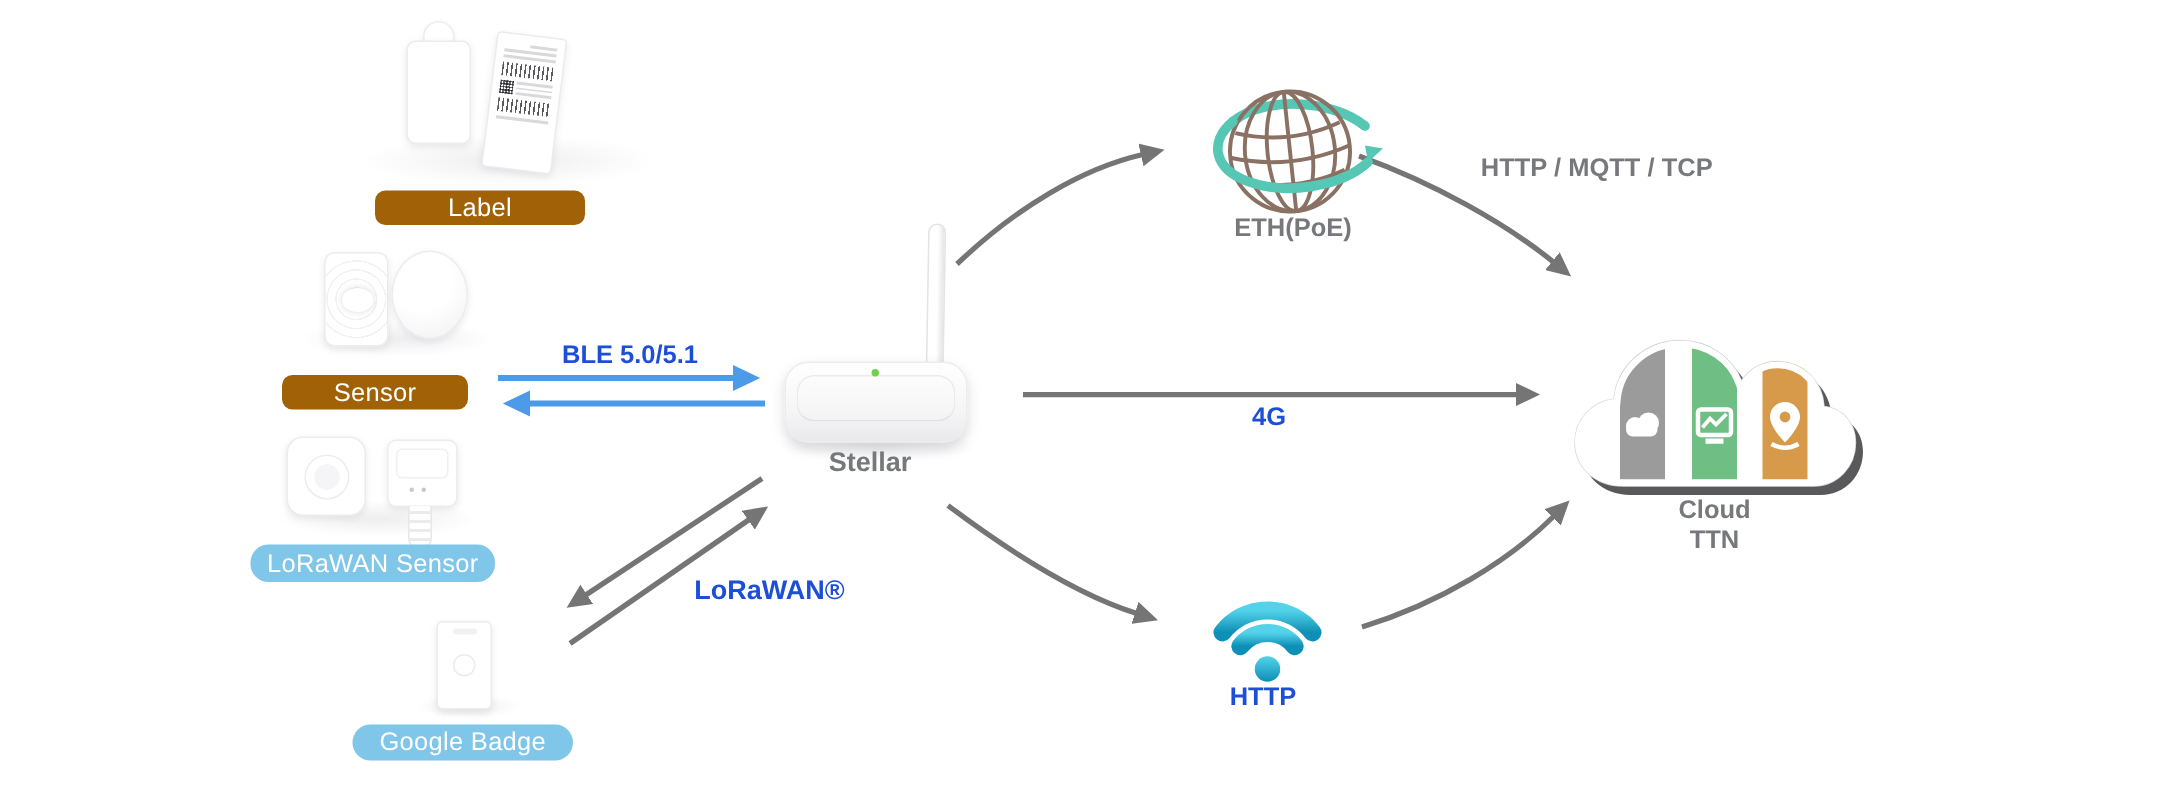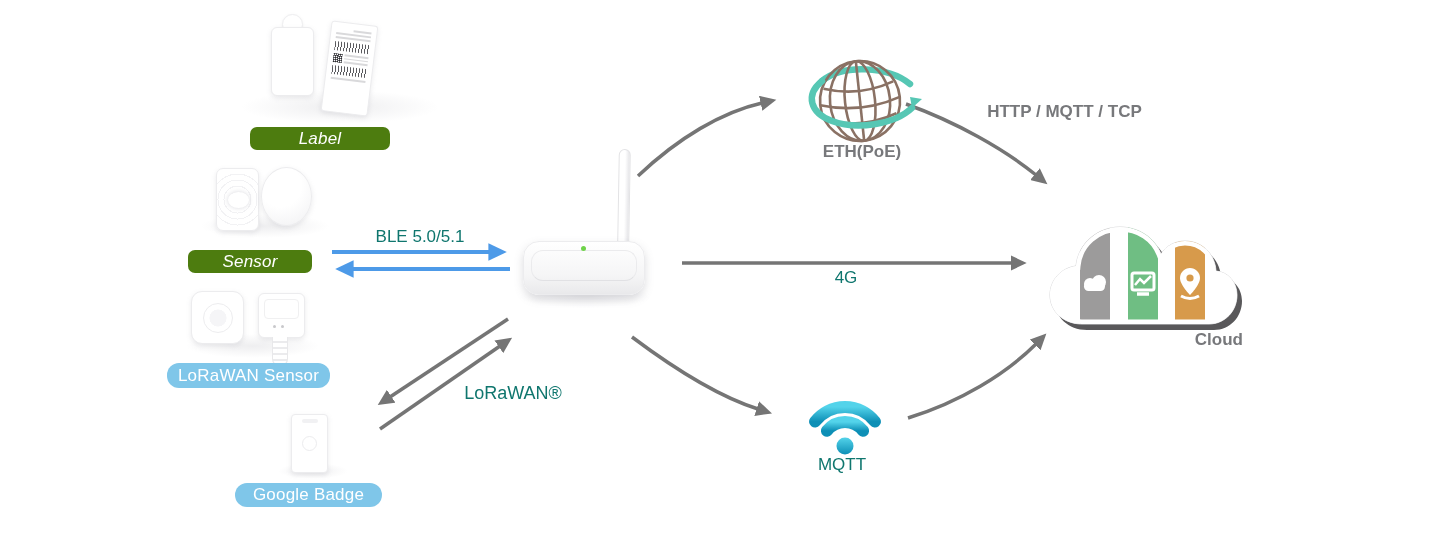--- a/index.html
+++ b/index.html
@@ -8,21 +8,21 @@
     background:#ffffff;
     font-family:"Liberation Sans", sans-serif;
   }
   .abs { position:absolute; }
 
   
   .badge {
     position:absolute; display:flex; align-items:center; justify-content:center;
     color:#ffffff; font-size:17px; font-weight:500; letter-spacing:.2px;
   }
-  .badge.blue  { background:#4d7c0f; border-radius:7px;font-style:italic; }
+  .badge.blue  { background:#a16207; border-radius:7px; }
   .badge.lblue { background:#7FC6E9; border-radius:12px; }
 
   
   .device {
     position:absolute; background:#fff;
     border:1px solid #ececee;
     box-shadow:0 2px 5px rgba(140,140,150,0.18);
   }
   .shadow-ellipse {
     position:absolute; border-radius:50%;
@@ -87,30 +87,30 @@
   #gw-body { left:523px; top:241px; width:122px; height:54px; border-radius:16px;
     background:linear-gradient(180deg,#ffffff 0%, #f5f5f6 65%, #e9e9eb 100%);
     box-shadow:0 4px 8px rgba(120,120,130,0.25); }
   #gw-body .inner { position:absolute; left:7px; right:7px; top:8px; bottom:13px;
     border-radius:12px; border:1.5px solid #ebebed; border-bottom-color:#e1e1e4; }
   #gw-body .led { position:absolute; left:57px; top:4px; width:5px; height:5px;
     border-radius:50%; background:#6FD34A; }
 
   
   .lbl { position:absolute; color:#77787B; font-weight:700; text-align:center; }
-  .lbl.bold { font-weight:400; color:#0f766e; }
+  .lbl.bold { font-weight:700; color:#1d4ed8; }
 
   #ble-label      { left:340px; top:227px; width:160px; font-size:17px; }
   #lorawan-label  { left:448px; top:383px; width:130px; font-size:18px; }
   #g4-label       { left:806px; top:268px; width:80px;  font-size:17px; }
   #proto-label    { left:962px; top:102px; width:205px; font-size:17px; }
   #eth-label      { left:792px; top:142px; width:140px; font-size:17px; }
   #wifi-label     { left:782px; top:455px; width:120px; font-size:17px; }
   #gw-label       { left:505px; top:297px; width:150px; font-size:18px; line-height:22px; }
-  #cloud-label    { left:1043px; top:330px; width:200px; font-size:17px; line-height:20px;text-align:right; }
+  #cloud-label    { left:1043px; top:330px; width:200px; font-size:17px; line-height:20px; }
 </style>
 </head>
 <body>
 
 <div class="shadow-ellipse" style="left:240px; top:90px;  width:200px; height:34px;"></div>
 <div class="shadow-ellipse" style="left:200px; top:214px; width:130px; height:24px;"></div>
 <div class="shadow-ellipse" style="left:185px; top:334px; width:135px; height:24px;"></div>
 <div class="shadow-ellipse" style="left:278px; top:463px; width:70px;  height:16px;"></div>
 <div class="shadow-ellipse" style="left:518px; top:286px; width:134px; height:22px;"></div>
 
@@ -184,20 +184,21 @@
 <div class="badge lblue" style="left:235px; top:483px; width:147px; height:24px;">Google Badge</div>
 
 <div class="abs">
   <div id="gw-antenna" class="device"></div>
   <div id="gw-body" class="device">
     <div class="inner"></div>
     <div class="led"></div>
   </div>
 </div>
 <div id="gw-label" class="lbl">
+  <div>Stellar</div>
 </div>
 
 <svg class="abs" style="left:798px; top:53px;" width="124" height="100" viewBox="0 0 124 100">
   <path d="M112,31 C90,13 45,11 24,28" stroke="#56C7B4" stroke-width="6.5" fill="none" stroke-linecap="round"></path>
   <g stroke="#8A7164" stroke-width="2.6" fill="none" transform="rotate(-6 62 48)">
     <circle cx="62" cy="48" r="40"></circle>
     <ellipse cx="62" cy="48" rx="15" ry="40"></ellipse>
     <ellipse cx="62" cy="48" rx="30" ry="40"></ellipse>
     <line x1="62" y1="8" x2="62" y2="88"></line>
     <path d="M27,32 Q62,44 97,32"></path>
@@ -213,21 +214,21 @@
   <defs>
     <linearGradient id="wg" x1="0" y1="0" x2="0" y2="1">
       <stop offset="0" stop-color="#53D3EA"></stop>
       <stop offset="1" stop-color="#0D8FB6"></stop>
     </linearGradient>
   </defs>
   <path d="M15,38.6 A38,38 0 0 1 75,38.6" stroke="url(#wg)" stroke-width="12" fill="none" stroke-linecap="round"></path>
   <path d="M26.9,47.8 A23,23 0 0 1 63.1,47.8" stroke="url(#wg)" stroke-width="12" fill="none" stroke-linecap="round"></path>
   <circle cx="45" cy="63" r="8.5" fill="url(#wg)"></circle>
 </svg>
-<div id="wifi-label" class="lbl bold">MQTT</div>
+<div id="wifi-label" class="lbl bold">HTTP</div>
 
 <svg class="abs" style="left:1042px; top:208px;" width="200" height="132" viewBox="0 0 200 132">
   <defs>
     <clipPath id="cloudClip">
       <path d="M40,116 C21,116 8,103 8,87 C8,72 19,60 34,58 C36,36 55,19 78,19 C97,19 113,30 119,46 C124,38 133,33 143,33 C160,33 173,46 174,63 C186,64 195,74 195,87 C195,103 183,116 167,116 Z"></path>
     </clipPath>
   </defs>
   <path d="M40,116 C21,116 8,103 8,87 C8,72 19,60 34,58 C36,36 55,19 78,19 C97,19 113,30 119,46 C124,38 133,33 143,33 C160,33 173,46 174,63 C186,64 195,74 195,87 C195,103 183,116 167,116 Z" transform="translate(5,6)" fill="#59585A"></path>
   <path d="M40,116 C21,116 8,103 8,87 C8,72 19,60 34,58 C36,36 55,19 78,19 C97,19 113,30 119,46 C124,38 133,33 143,33 C160,33 173,46 174,63 C186,64 195,74 195,87 C195,103 183,116 167,116 Z" fill="#ffffff" stroke="#d8d8da" stroke-width="1"></path>
   <g clip-path="url(#cloudClip)">
@@ -251,18 +252,19 @@
       <path d="M148,60 C153.5,60 158,64.5 158,70 C158,77 148,87 148,87 C148,87 138,77 138,70 C138,64.5 142.5,60 148,60 Z" fill="#ffffff"></path>
       <circle cx="148" cy="70" r="3.6" fill="#D79A4B"></circle>
       <path d="M139,88 Q148,93 157,88" stroke="#ffffff" stroke-width="3" fill="none"></path>
     </g>
 
     <path d="M40,116 C21,116 8,103 8,87 C8,72 19,60 34,58 C36,36 55,19 78,19 C97,19 113,30 119,46 C124,38 133,33 143,33 C160,33 173,46 174,63 C186,64 195,74 195,87 C195,103 183,116 167,116 Z" fill="none" stroke="#ffffff" stroke-width="9"></path>
   </g>
 </svg>
 <div id="cloud-label" class="lbl">
   <div>Cloud</div>
+  <div>TTN</div>
 </div>
 
 <div id="ble-label" class="lbl bold">BLE 5.0/5.1</div>
 <div id="lorawan-label" class="lbl bold">LoRaWAN®</div>
 <div id="g4-label" class="lbl bold">4G</div>
 <div id="proto-label" class="lbl">HTTP / MQTT / TCP</div>
 
 </body></html>

